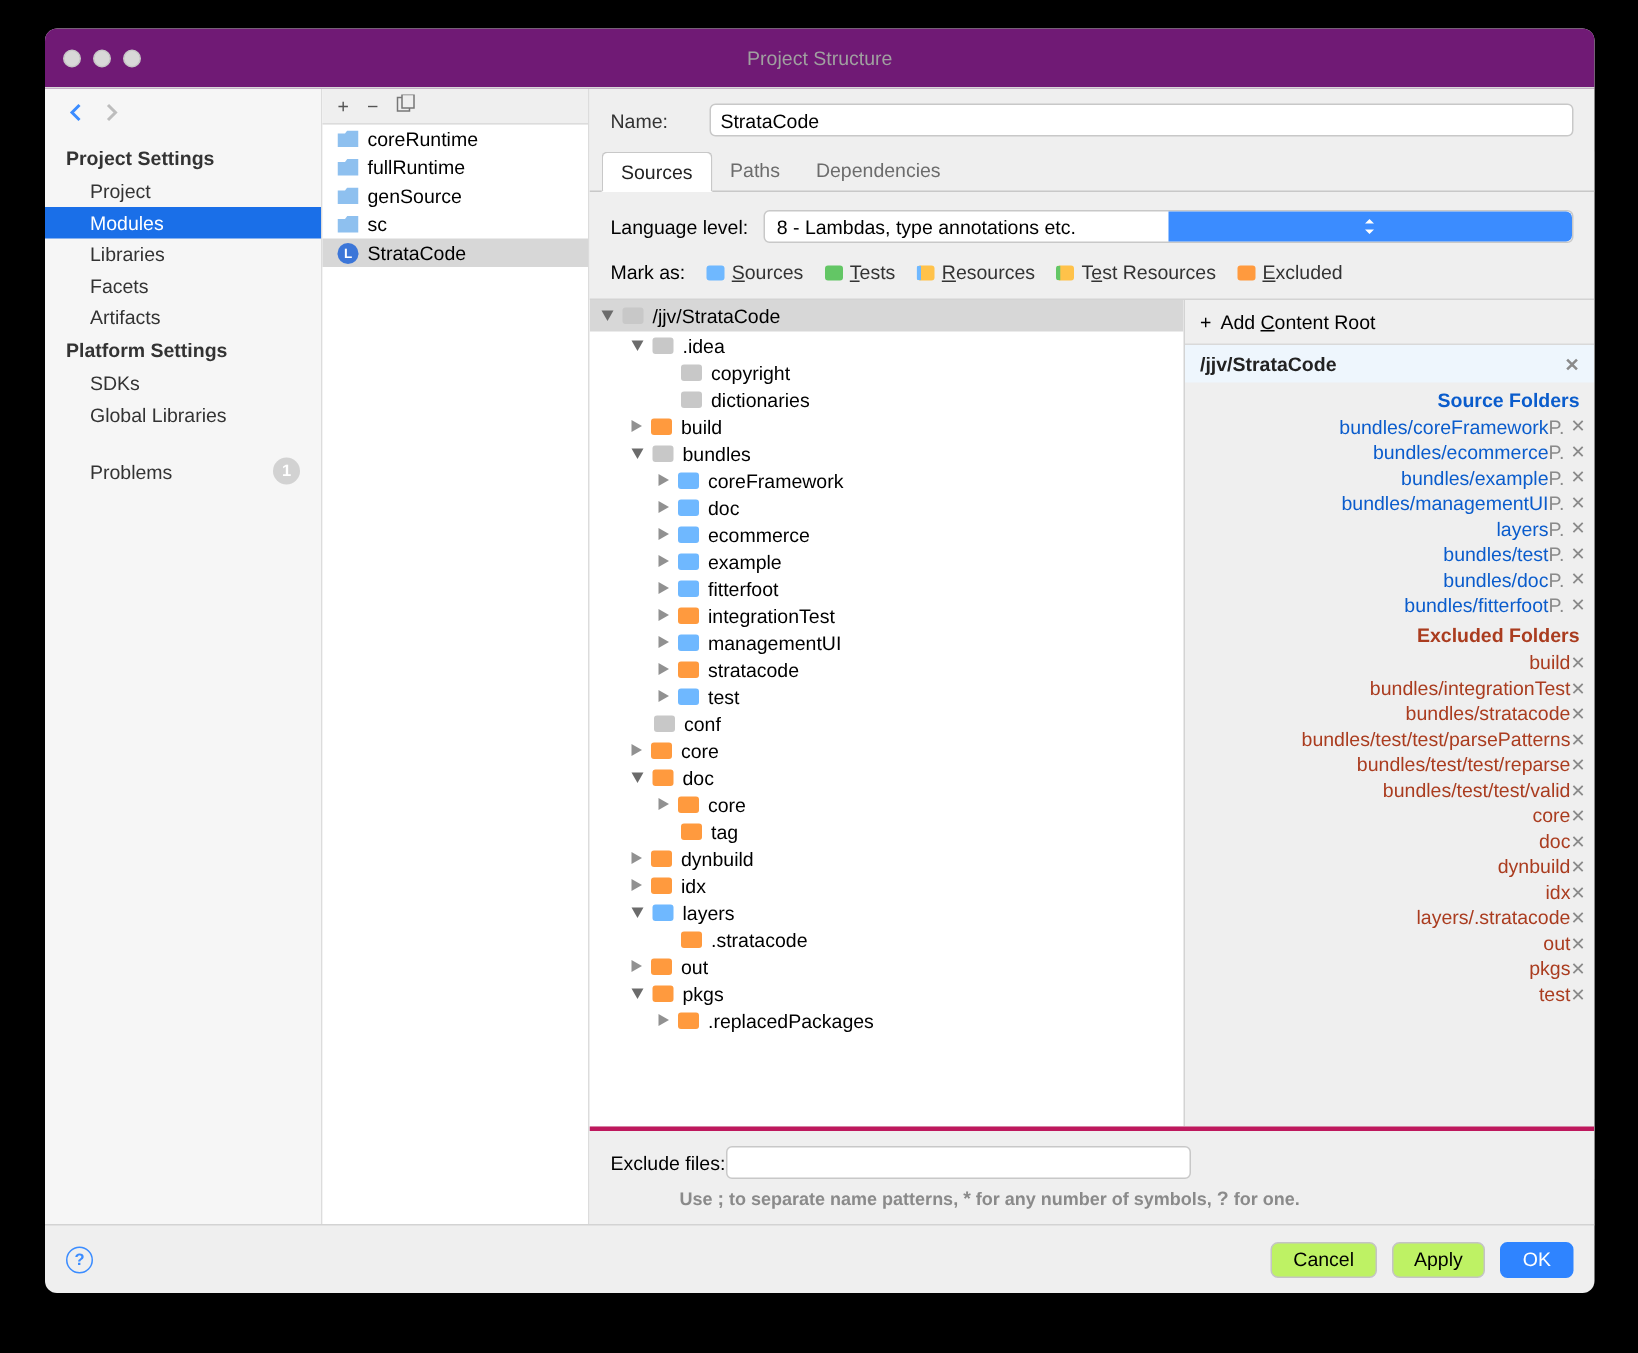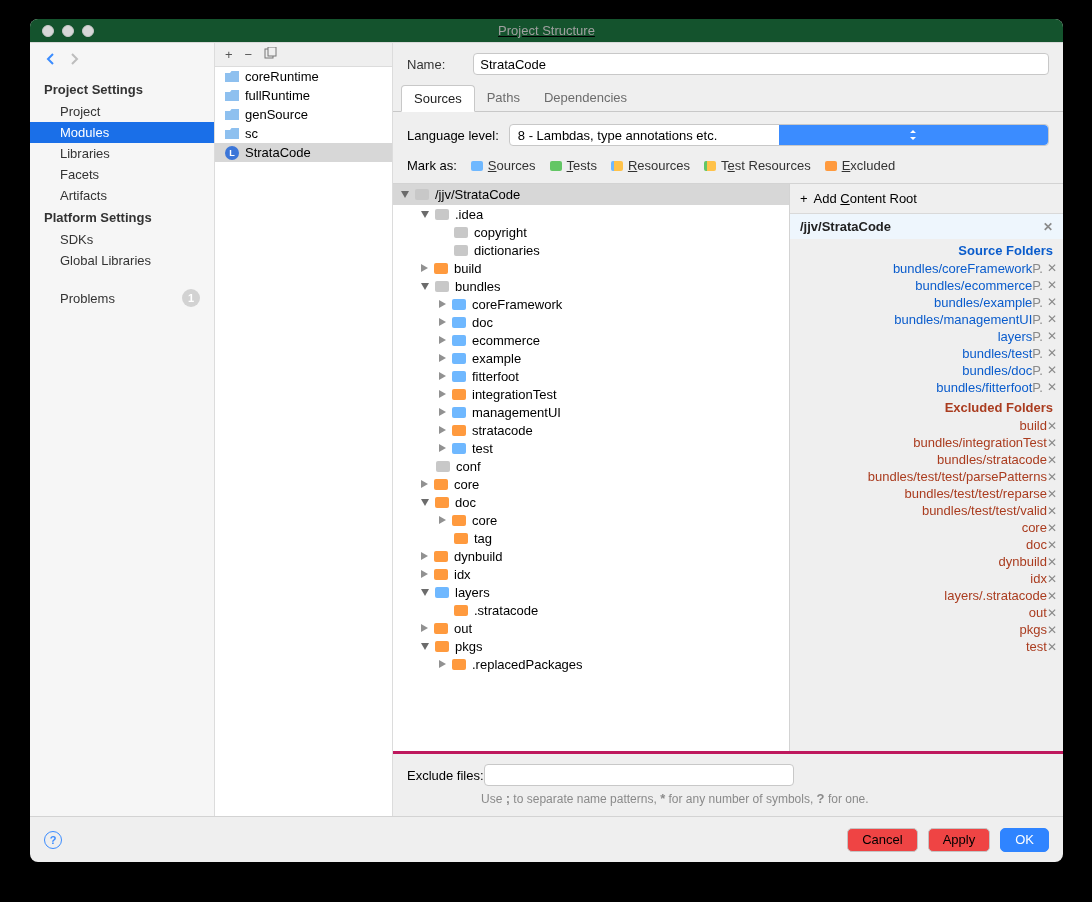--- a/index.html
+++ b/index.html
@@ -1,18 +1,18 @@
 <!DOCTYPE html>
 <html><head>
 <meta charset="utf-8">
 <style>
 * { box-sizing: border-box; margin: 0; padding: 0; font-family: -apple-system, "Helvetica Neue", Arial, sans-serif; font-size: 13px; }
 body { background: #000; width: 1092px; height: 902px; position: relative; }
 .window { position: absolute; left: 30px; top: 19px; width: 1033px; height: 843px; background: #efefef; border-radius: 8px; box-shadow: 0 12px 40px rgba(0,0,0,.6); display: flex; flex-direction: column; overflow: hidden; }
-.titlebar { height: 24px; display: flex; align-items: center; position: relative; border-bottom: 1px solid #d9d9d9; background: #14532d; text-decoration: underline; }
+.titlebar { height: 40px; display: flex; align-items: center; position: relative; border-bottom: 1px solid #d9d9d9; background: #701a75; }
 .traffic { position: absolute; left: 12px; display: flex; gap: 8px; }
 .traffic span { width: 12px; height: 12px; border-radius: 50%; background: #d8d8d8; border: 1px solid #c7c7c7; }
 .titlebar .title { flex: 1; text-align: center; color: #a0a0a0; font-size: 13px; }
 .body { flex: 1; display: flex; overflow: hidden; }
 .sidebar { width: 185px; background: #f6f6f6; border-right: 1px solid #dcdcdc; padding-top: 8px; }
 .navarrows { display: flex; gap: 10px; padding: 2px 0 10px 16px; }
 .navarrows svg { width: 12px; height: 12px; }
 .sidebar .heading { font-weight: 600; color: #333; padding: 4px 0 4px 14px; }
 .sidebar .item { padding: 3px 0 3px 30px; color: #333; cursor: default; }
 .sidebar .item.selected { background: #1a6fe8; color: #fff; }
@@ -55,25 +55,25 @@
 .rootpath { padding: 5px 10px; font-weight: 600; color: #222; display: flex; justify-content: space-between; align-items: center; background: #eef6fd; }
 .grouphdr { padding: 4px 10px 2px; font-weight: 700; }
 .grouphdr.src { color: #0a5ccc; margin-left: 42px; } .grouphdr.exc { color: #aa3c1f; }
 .frow { display: flex; align-items: center; padding: 1px 6px 1px 14px; }
 .frow .nm { flex: 1; }
 .frow.src .nm { color: #0a5ccc; } .frow.exc .nm { color: #aa3c1f; }
 .rowicons { display: flex; gap: 4px; color: #8a8a8a; font-size: 10px; }
 .rowicons .x { font-size: 12px; }
 .excluderow { display: flex; align-items: center; padding: 10px 14px 0; background: #efefef; border-top: 3px solid #be185d; }
 .excluderow input { width: 310px; height: 22px; border: 1px solid #c8c8c8; border-radius: 4px; background: #fff; }
-.hint { color: #8a8a8a; padding: 5px 14px 10px 88px; font-size: 12px; }
+.hint { color: #8a8a8a; padding: 5px 14px 10px 60px; font-size: 12px; font-weight: bold; }
 .footer { height: 46px; border-top: 1px solid #d3d3d3; display: flex; align-items: center; padding: 0 14px; gap: 10px; }
 .footer .help { width: 18px; height: 18px; border: 1.5px solid #3b8cff; border-radius: 50%; color: #3b8cff; font-size: 11px; font-weight: 700; display: inline-flex; align-items: center; justify-content: center; }
 .footer .spacer { flex: 1; }
-.btn { height: 24px; padding: 0 14px; border: 1px solid #c4c4c4; border-radius: 5px; background: #ef4444; font-size: 13px; }
+.btn { height: 24px; padding: 0 14px; border: 1px solid #c4c4c4; border-radius: 5px; background: #bef264; font-size: 13px; }
 .btn.primary { background: #2f84ff; color: #fff; border-color: #2f84ff; }
 .un { text-decoration: underline; }
 </style>
 </head>
 <body>
 
 <div class="window">
   <div class="titlebar">
     <div class="traffic">
       <span></span>

